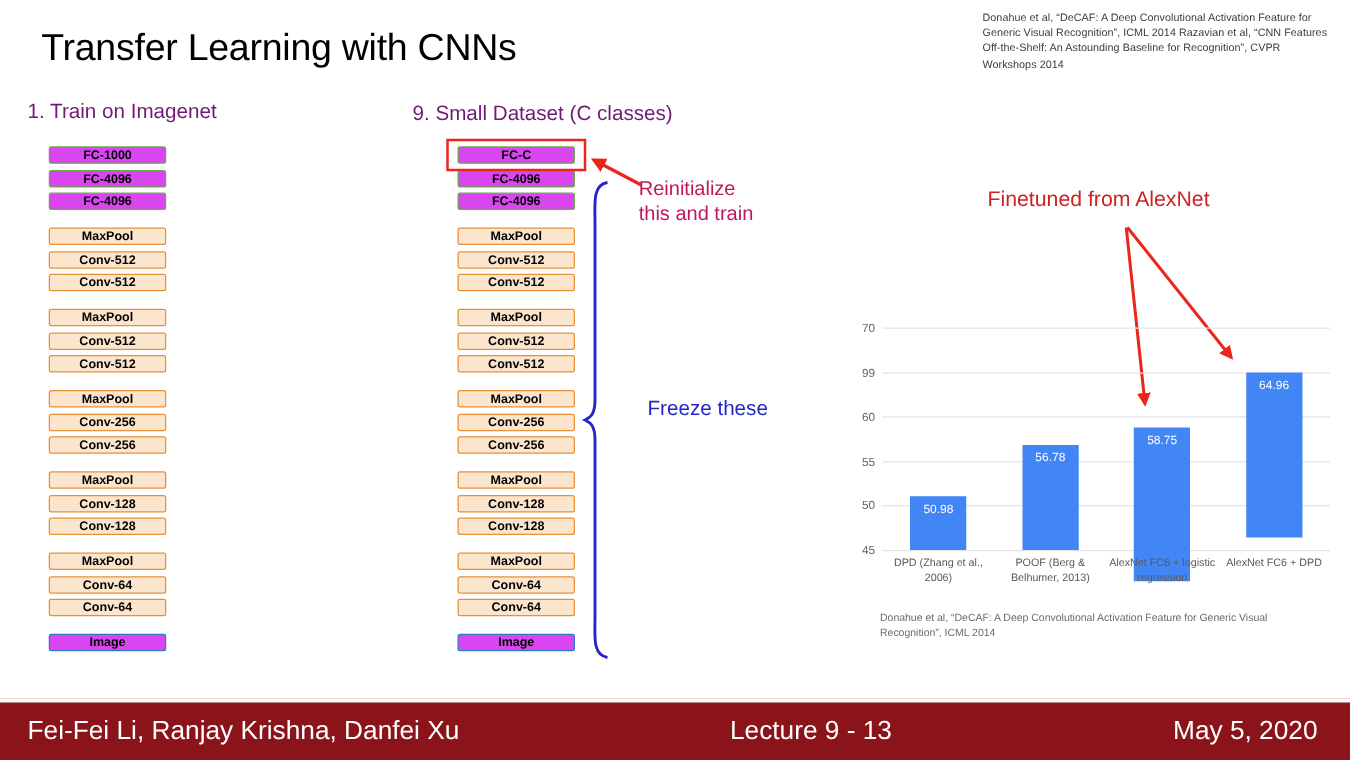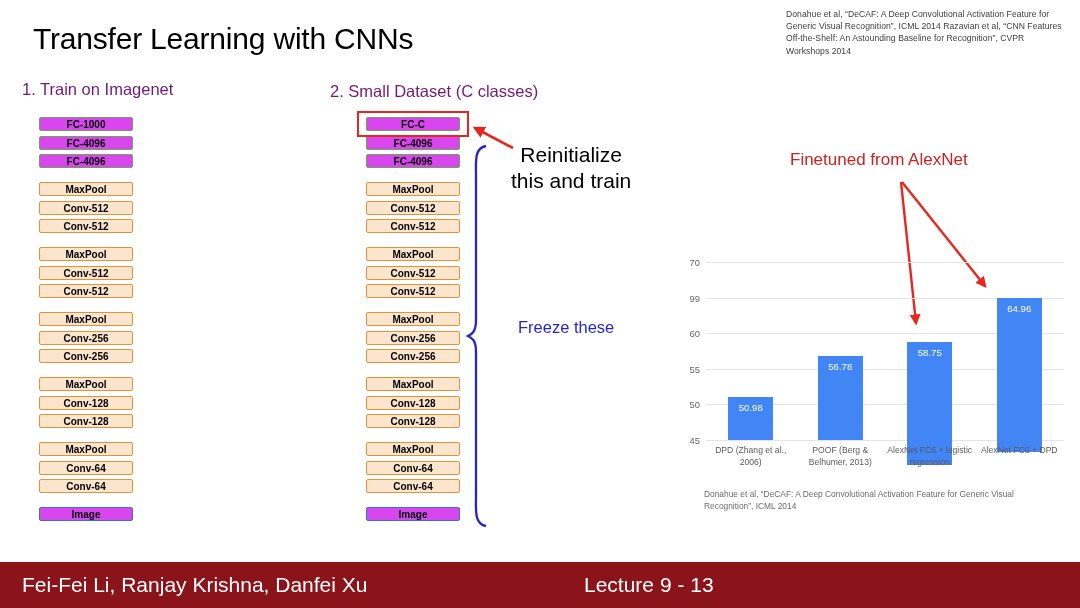--- a/index.html
+++ b/index.html
@@ -80,24 +80,23 @@
     height: 26px;
     border: 2.6px solid #e8261c;
     box-sizing: border-box;
   }
 
   
   #reinit-note {
     position: absolute;
     left: 511px;
     top: 142px;
-    font-size: 21px;
+    font-size: 16px;
     line-height: 1.26;
-    color: #000000;
-    text-align: center;
+    color: #be185d;
   }
   #freeze-note {
     position: absolute;
     left: 518px;
     top: 318px;
     font-size: 16.5px;
     color: #2626c8;
   }
 
   
@@ -189,21 +188,21 @@
 </head>
 <body>
 
 <div id="slide">
 
   <div id="citation">Donahue et al, “DeCAF: A Deep Convolutional Activation Feature for Generic Visual Recognition”, ICML 2014 Razavian et al, “CNN Features Off-the-Shelf: An Astounding Baseline for Recognition”, CVPR Workshops 2014</div>
 
   <div id="slide-title">Transfer Learning with CNNs</div>
 
   <div class="col-heading" id="heading-1">1. Train on Imagenet</div>
-  <div class="col-heading" id="heading-2">2. Small Dataset (C classes)</div>
+  <div class="col-heading" id="heading-2">9. Small Dataset (C classes)</div>
 
   <div class="stack" id="stack-1">
       <div class="layer fc">FC-1000</div>
       <div class="layer fc">FC-4096</div>
       <div class="layer fc gap">FC-4096</div>
       <div class="layer conv">MaxPool</div>
       <div class="layer conv">Conv-512</div>
       <div class="layer conv gap">Conv-512</div>
       <div class="layer conv">MaxPool</div>
       <div class="layer conv">Conv-512</div>
@@ -294,26 +293,27 @@
       </div>
       <div class="xlabel" style="left: 36px; top: 193px; width: 85.5px;">DPD (Zhang et al., 2006)</div>
       <div class="bar" style="left: 145.875px; top: 104.126px; width: 44.75px; height: 83.8736px;">
         <div class="bar-value">56.78</div>
       </div>
       <div class="xlabel" style="left: 125.5px; top: 193px; width: 85.5px;">POOF (Berg &amp; Belhumer, 2013)</div>
       <div class="bar" style="left: 235.375px; top: 90.1px; width: 44.75px; height: 123px;">
         <div class="bar-value">58.75</div>
       </div>
       <div class="xlabel" style="left: 215px; top: 193px; width: 85.5px;">AlexNet FC6 + logistic regression</div>
-      <div class="bar" style="left: 324.875px; top: 45.8848px; width: 44.75px; height: 154px;">
+      <div class="bar" style="left: 324.875px; top: 45.8848px; width: 44.75px; height: 132px;">
         <div class="bar-value">64.96</div>
       </div>
       <div class="xlabel" style="left: 304.5px; top: 193px; width: 85.5px;">AlexNet FC6 + DPD</div>
     </div>
 
   <div id="chart-caption">Donahue   et al, “DeCAF: A Deep Convolutional Activation Feature for Generic Visual Recognition”, ICML 2014</div>
 
   <div id="footer">
     <div id="footer-authors">Fei-Fei Li, Ranjay Krishna, Danfei Xu</div>
     <div id="footer-lecture">Lecture 9 -  13</div>
+    <div id="footer-date">May 5, 2020</div>
   </div>
 
 </div>
 
 </body></html>

